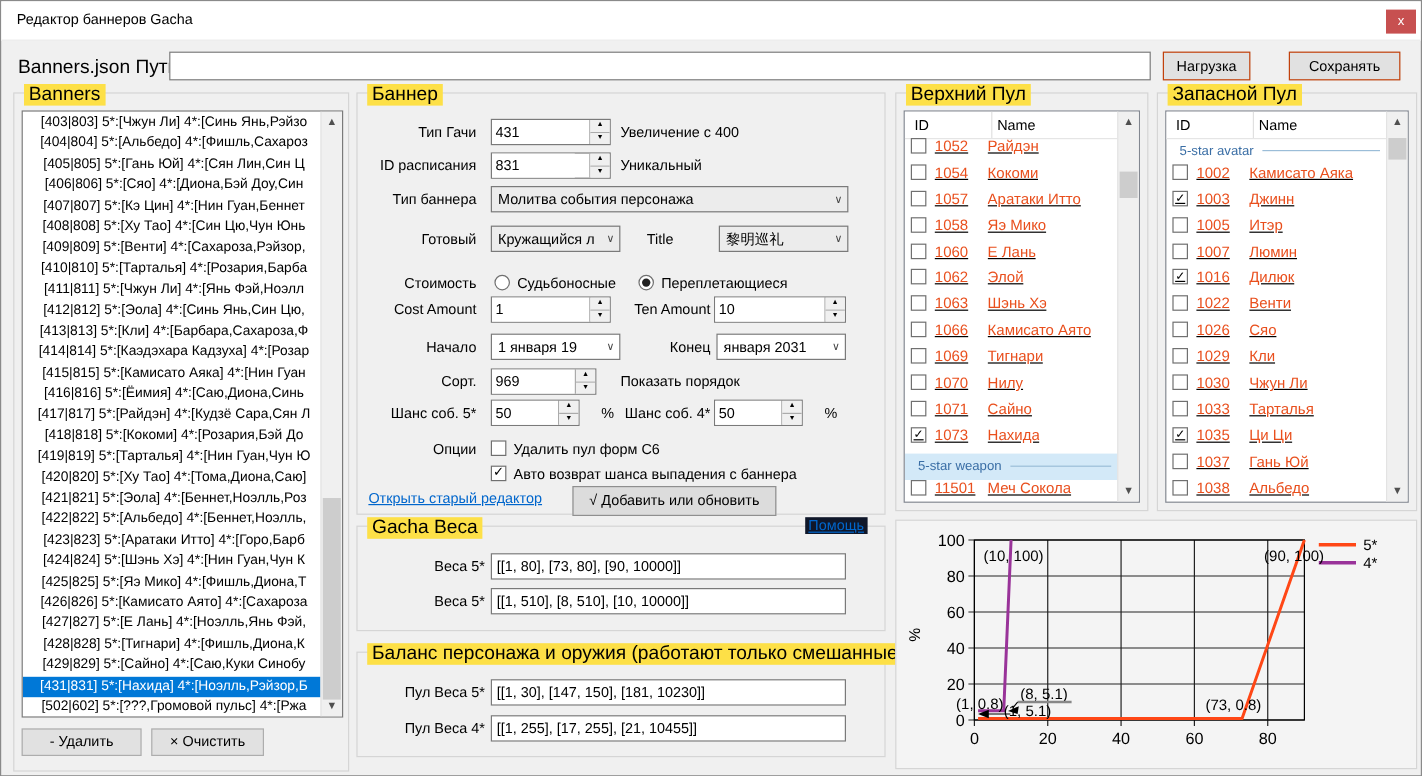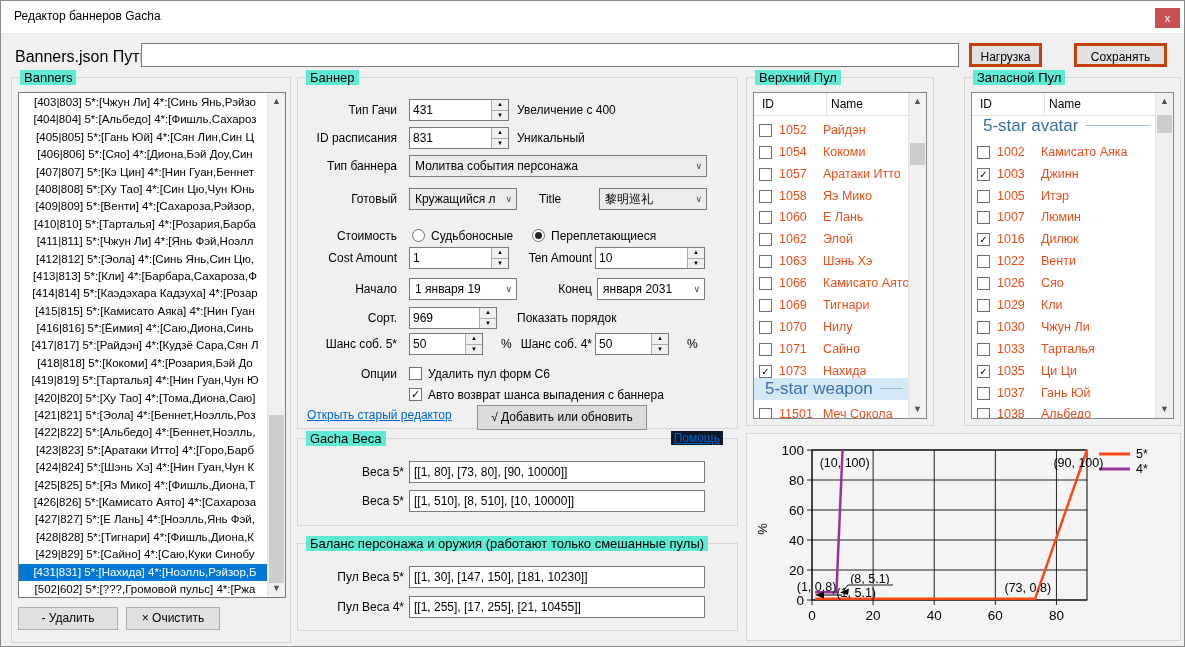--- a/index.html
+++ b/index.html
@@ -4,26 +4,26 @@
 <style>
   html,body{margin:0;padding:0;background:#cfcfcf;font-family:"Liberation Sans",sans-serif;}
   #window{position:relative;width:1185px;height:647px;background:#f0f0f0;box-sizing:border-box;border:1px solid #8a8a8a;overflow:hidden;}
   
   #titlebar{position:absolute;left:0;top:0;width:100%;height:32px;background:#ffffff;border-bottom:1px solid #e9e9e9;}
   #titlebar .title{position:absolute;left:13px;top:8px;font-size:12px;color:#000;}
   #close-btn{position:absolute;right:4px;top:7px;width:25px;height:20px;background:#c75050;color:#fff;font-size:11px;line-height:20px;text-align:center;cursor:pointer;}
   
   .tb-label{position:absolute;left:14px;top:47px;font-size:16px;color:#000;}
   #path-input{position:absolute;left:140px;top:42px;width:818px;height:24px;box-sizing:border-box;border:1px solid #7a7a7a;background:#fff;font-size:12px;padding:0 4px;}
-  .tb-btn{position:absolute;top:42px;height:24px;box-sizing:border-box;background:#e1e1e1;border:3px solid #c2410c;font-size:12px;text-align:center;line-height:22px;cursor:pointer;}
+  .tb-btn{position:absolute;top:42px;height:24px;box-sizing:border-box;background:#e1e1e1;border:1px solid #c2410c;font-size:12px;text-align:center;line-height:22px;cursor:pointer;}
   #btn-load{left:968px;width:73px;}
   #btn-save{left:1073px;width:93px;}
   
   .group{position:absolute;border:1px solid #d5d5d5;box-sizing:border-box;}
-  .group>.glabel{position:absolute;top:-8px;left:8px;background:#5eead4;padding:0 4px;font-size:13px;color:#000;white-space:nowrap;}
+  .group>.glabel{position:absolute;top:-8px;left:8px;background:#fde047;padding:0 4px;font-size:16px;color:#000;white-space:nowrap;}
   
   #banners-group{left:10px;top:76px;width:280px;height:566px;}
   #banners-listbox{position:absolute;left:6px;top:14px;width:268px;height:506px;background:#fff;border:1px solid #7a7a7a;box-sizing:border-box;overflow:hidden;}
   .list-inner{position:absolute;left:0;top:1px;right:17px;bottom:0;overflow:hidden;text-align:center;}
   .lb-item{height:17.4px;line-height:17.4px;font-size:11.5px;padding-left:3px;white-space:nowrap;overflow:hidden;color:#000;}
   .lb-item.sel{background:#0078d7;color:#fff;}
   
   .scrollbar{position:absolute;top:0;right:0;bottom:0;width:17px;background:#f0f0f0;border-left:1px solid #e3e3e3;}
   .sb-btn{position:absolute;left:0;width:17px;height:17px;color:#505050;font-size:9px;text-align:center;line-height:17px;cursor:pointer;}
   .sb-up{top:0;} .sb-down{bottom:0;}
@@ -52,33 +52,33 @@
   .link{font-size:12px;color:#0066cc;text-decoration:underline;cursor:pointer;white-space:nowrap;}
   #old-editor-link{position:absolute;left:9px;top:330px;}
   #add-btn{position:absolute;left:179px;top:327px;width:170px;height:25px;box-sizing:border-box;background:#dcdcdc;border:1px solid #8f8f8f;font-size:12px;line-height:23px;text-align:center;cursor:pointer;}
   
   #gacha-group{left:296px;top:437px;width:441px;height:88px;}
   #balance-group{left:296px;top:542px;width:441px;height:88px;}
   .wlabel{position:absolute;left:0;width:106px;text-align:right;font-size:12px;line-height:22px;white-space:nowrap;}
   .winput{position:absolute;left:111px;width:296px;height:22px;box-sizing:border-box;border:1px solid #7a7a7a;background:#fff;font-size:12px;padding:0 4px;font-family:"Liberation Sans",sans-serif;}
   #help-link{position:absolute;right:14px;top:-8px;background:#0f172a;padding:0 3px;}
   
-  #upper-pool-group{left:745px;top:76px;width:188px;height:349px;}
+  #upper-pool-group{left:745px;top:76px;width:211px;height:349px;}
   #fallback-pool-group{left:963px;top:76px;width:217px;height:349px;}
   .listview{position:absolute;left:6px;top:14px;bottom:6px;right:6px;background:#fff;border:1px solid #828790;box-sizing:border-box;overflow:hidden;}
   .lv-header{position:absolute;left:0;top:0;right:17px;height:22px;border-bottom:1px solid #e5e5e5;background:#fff;}
   .lv-header .h-id{position:absolute;left:8px;top:0;font-size:12px;line-height:22px;color:#000;}
   .lv-header .h-name{position:absolute;left:72px;top:0;padding-left:4px;font-size:12px;line-height:22px;color:#000;border-left:1px solid #e0e0e0;height:22px;box-sizing:border-box;}
   .lv-body{position:absolute;left:0;top:22px;right:17px;bottom:0;overflow:hidden;}
-  .pool-row{height:21.9px;display:flex;align-items:flex-end;}
+  .pool-row{height:21.9px;display:flex;align-items:flex-start;text-decoration:underline;}
   .pool-row .cb{width:13px;height:13px;margin-left:5px;border:1px solid #707070;background:#fff;box-sizing:border-box;font-size:10px;line-height:11px;text-align:center;color:#000;flex:none;}
   .pool-row .pid{margin-left:7px;width:44px;font-size:12.5px;color:#e94f1d;flex:none;}
   .pool-row .pname{font-size:12.5px;color:#e94f1d;white-space:nowrap;overflow:hidden;}
   .pool-section{height:21.9px;display:flex;align-items:center;padding-left:11px;padding-right:6px;}
-  .pool-section span{font-size:17px;color:#3a6ea5;white-space:nowrap;}
+  .pool-section span{font-size:11px;color:#3a6ea5;white-space:nowrap;}
   .pool-section i{flex:1;border-top:1px solid #9bbdd8;margin-left:7px;}
   .pool-section.hl{background:#d3e9f8;}
   
   #chart-panel{position:absolute;left:745px;top:432px;width:435px;height:208px;background:#f4f4f4;border:1px solid #d5d5d5;box-sizing:border-box;}
 </style>
 </head>
 <body>
 
 <div id="window">
   <div id="titlebar">

